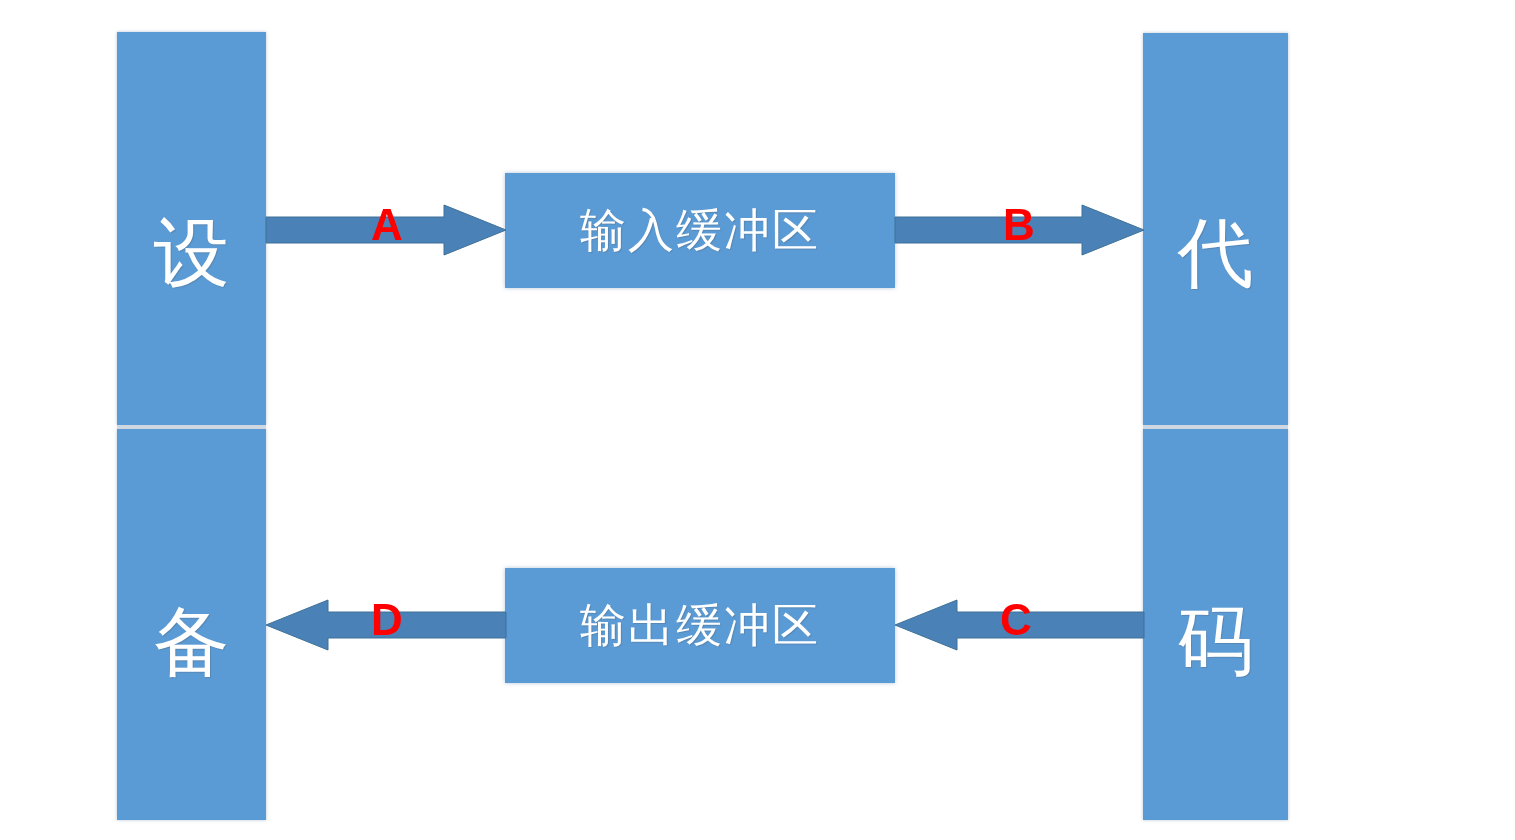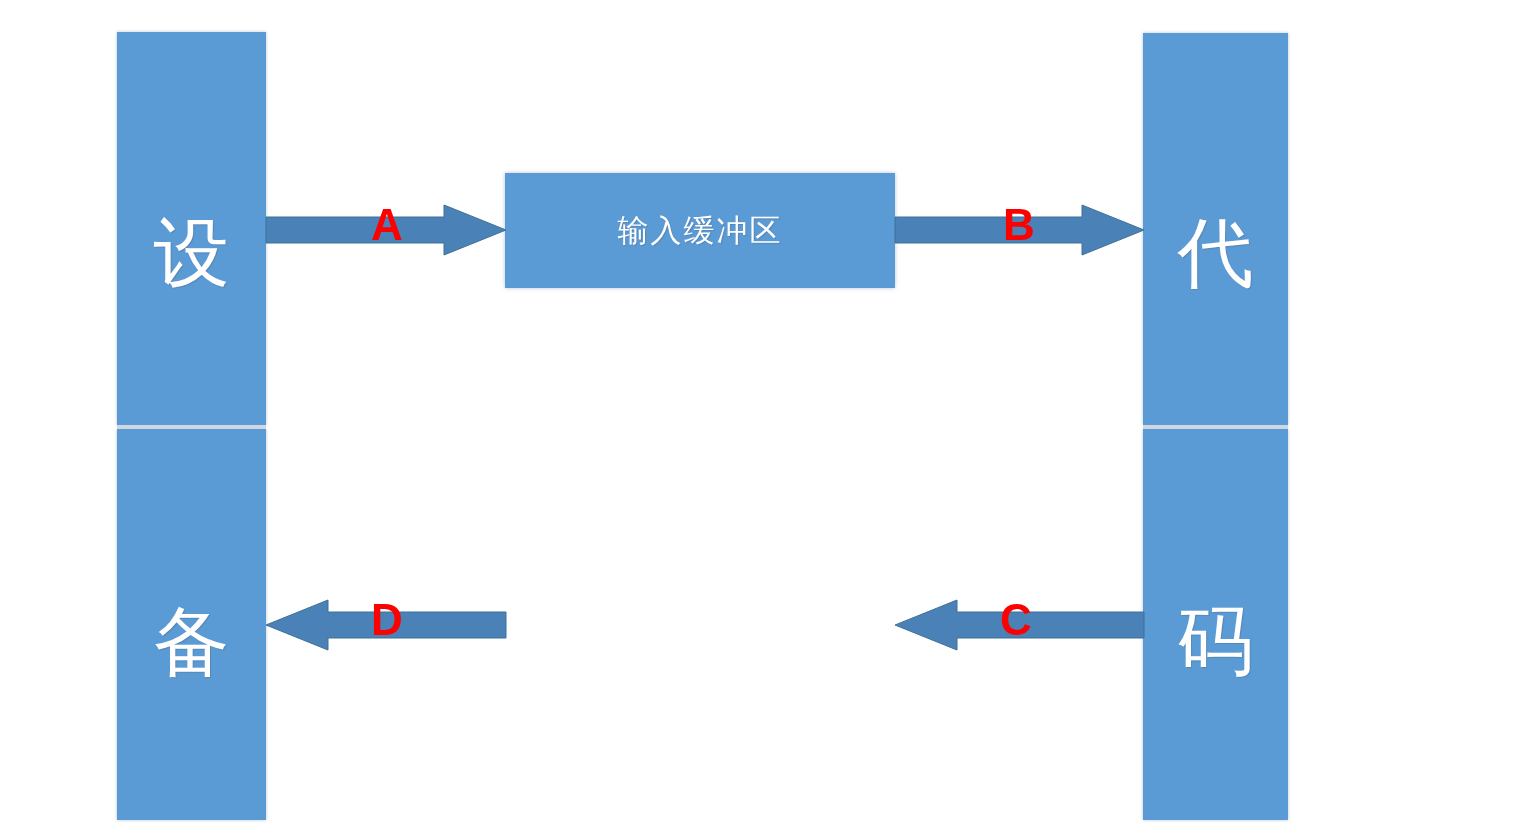--- a/index.html
+++ b/index.html
@@ -64,21 +64,21 @@
     background: #5b9bd5;
     box-shadow: 0 0 4px rgba(120,150,180,0.55);
     display: flex;
     align-items: center;
     justify-content: center;
   }
   #buffer-in  { left: 505px; top: 173px; width: 390px; height: 115px; }
   #buffer-out { left: 505px; top: 568px; width: 390px; height: 115px; }
   .buffer-label {
     color: #ffffff;
-    font-size: 31px;
+    font-size: 46px;
     letter-spacing: 2px;
     line-height: 1;
     font-family: "Liberation Serif", "DejaVu Serif", serif;
     text-shadow: 1px 1px 1px rgba(80,110,140,0.45);
     user-select: none;
   }
 
   
   .arrow {
     position: absolute;
@@ -136,20 +136,23 @@
   </div>
   <div class="panel" id="panel-code-bot">
     <span class="panel-label">码</span>
   </div>
   <div class="panel-divider" id="divider-right"></div>
 
   <div class="buffer-box" id="buffer-in">
     <span class="buffer-label">输入缓冲区</span>
   </div>
 
+  <div class="buffer-box" id="buffer-out">
+    <span class="buffer-label">输出缓冲区</span>
+  </div>
 
   <div class="arrow" id="arrow-a">
     <svg viewBox="0 0 240 50" preserveAspectRatio="none">
       <polygon points="0,12 178,12 178,0 240,25 178,50 178,38 0,38" fill="#4a82b8" stroke="#3f7196" stroke-width="1"></polygon>
     </svg>
   </div>
   <span class="arrow-label" id="label-a">A</span>
 
   <div class="arrow" id="arrow-b">
     <svg viewBox="0 0 249 50" preserveAspectRatio="none">

